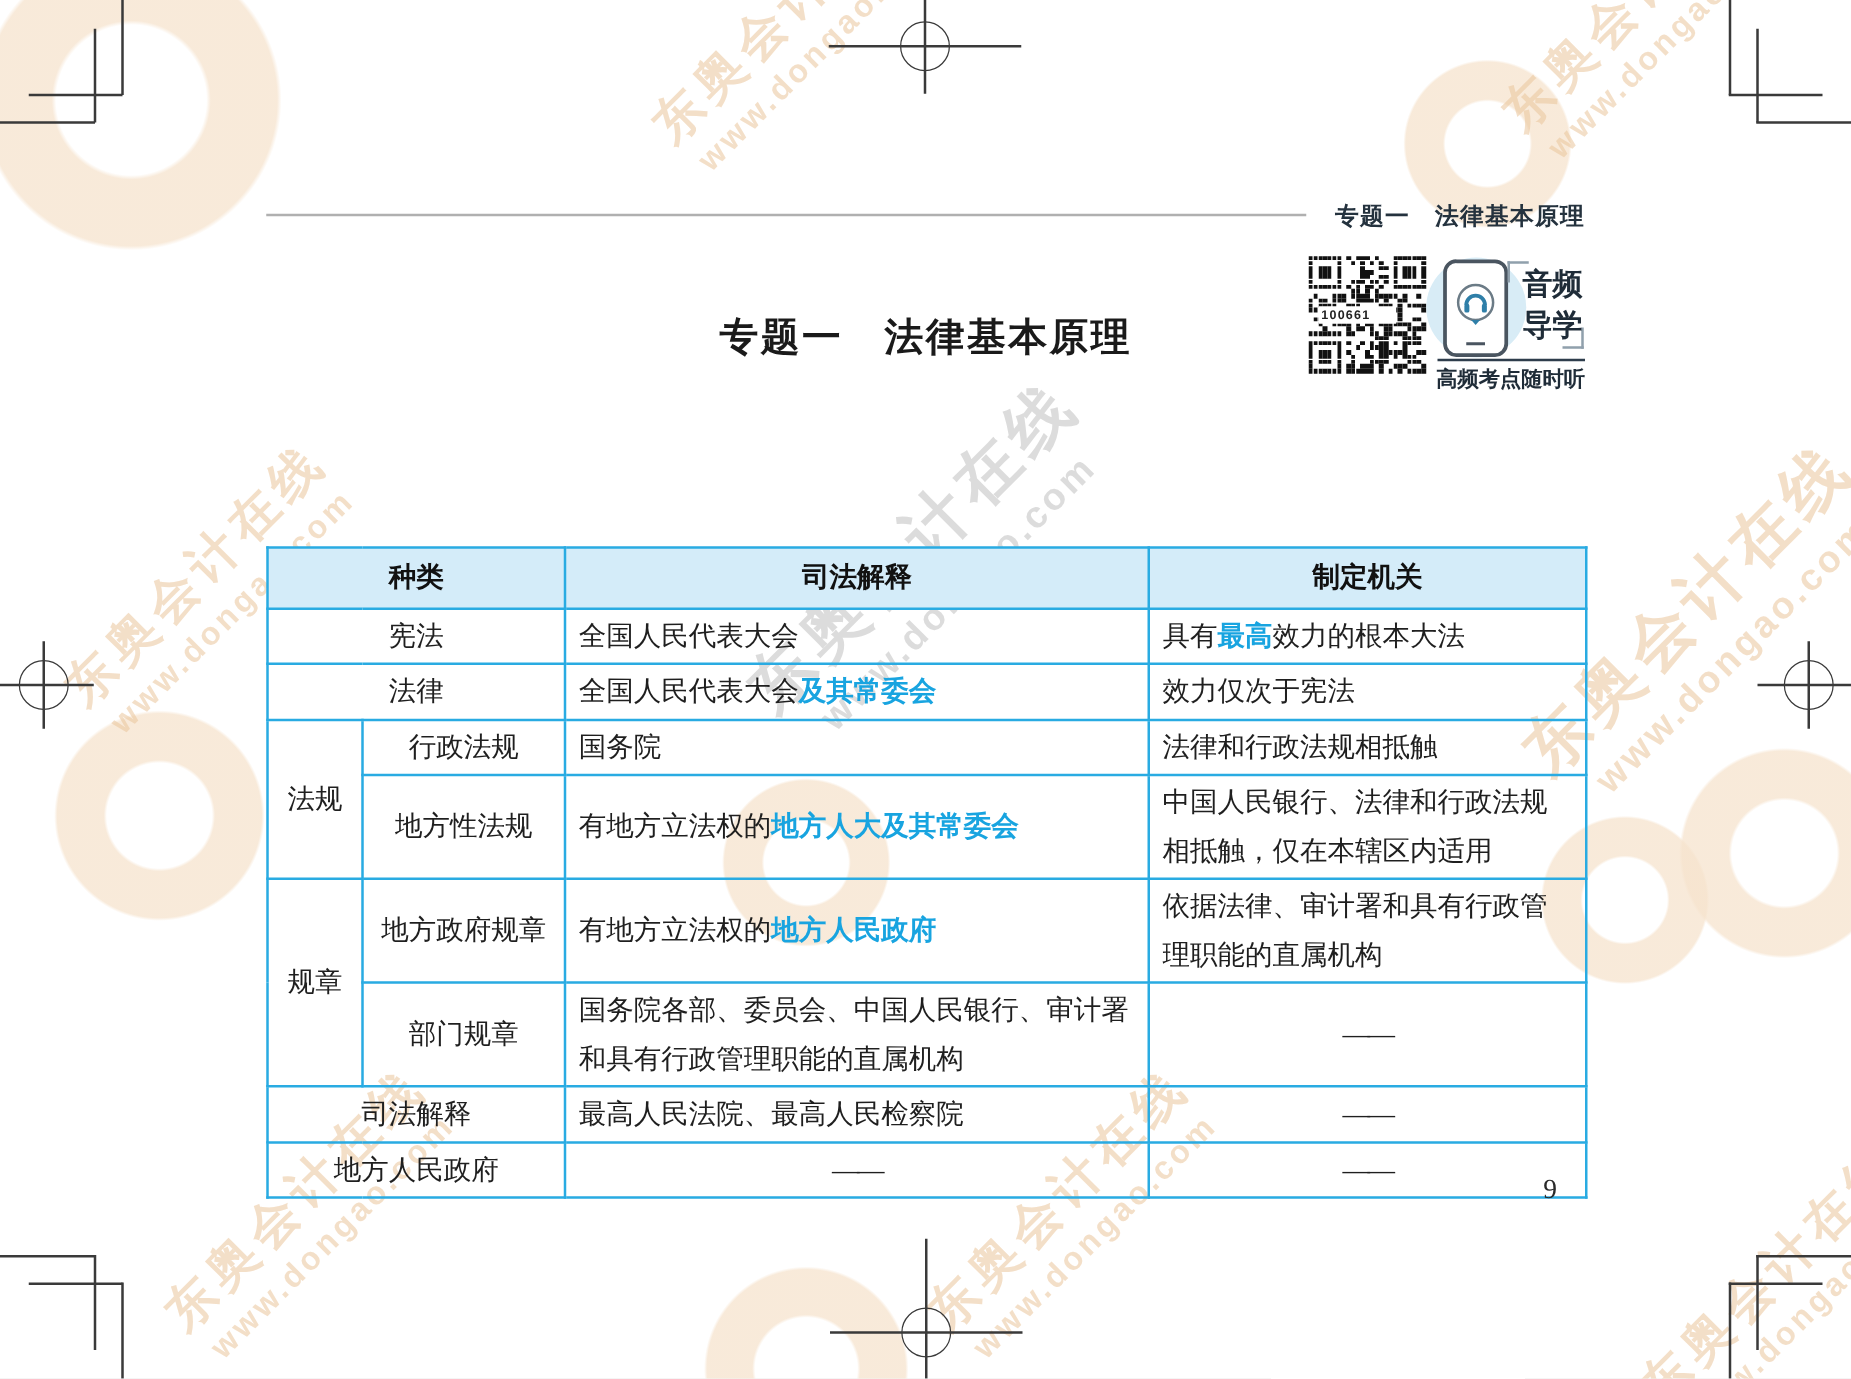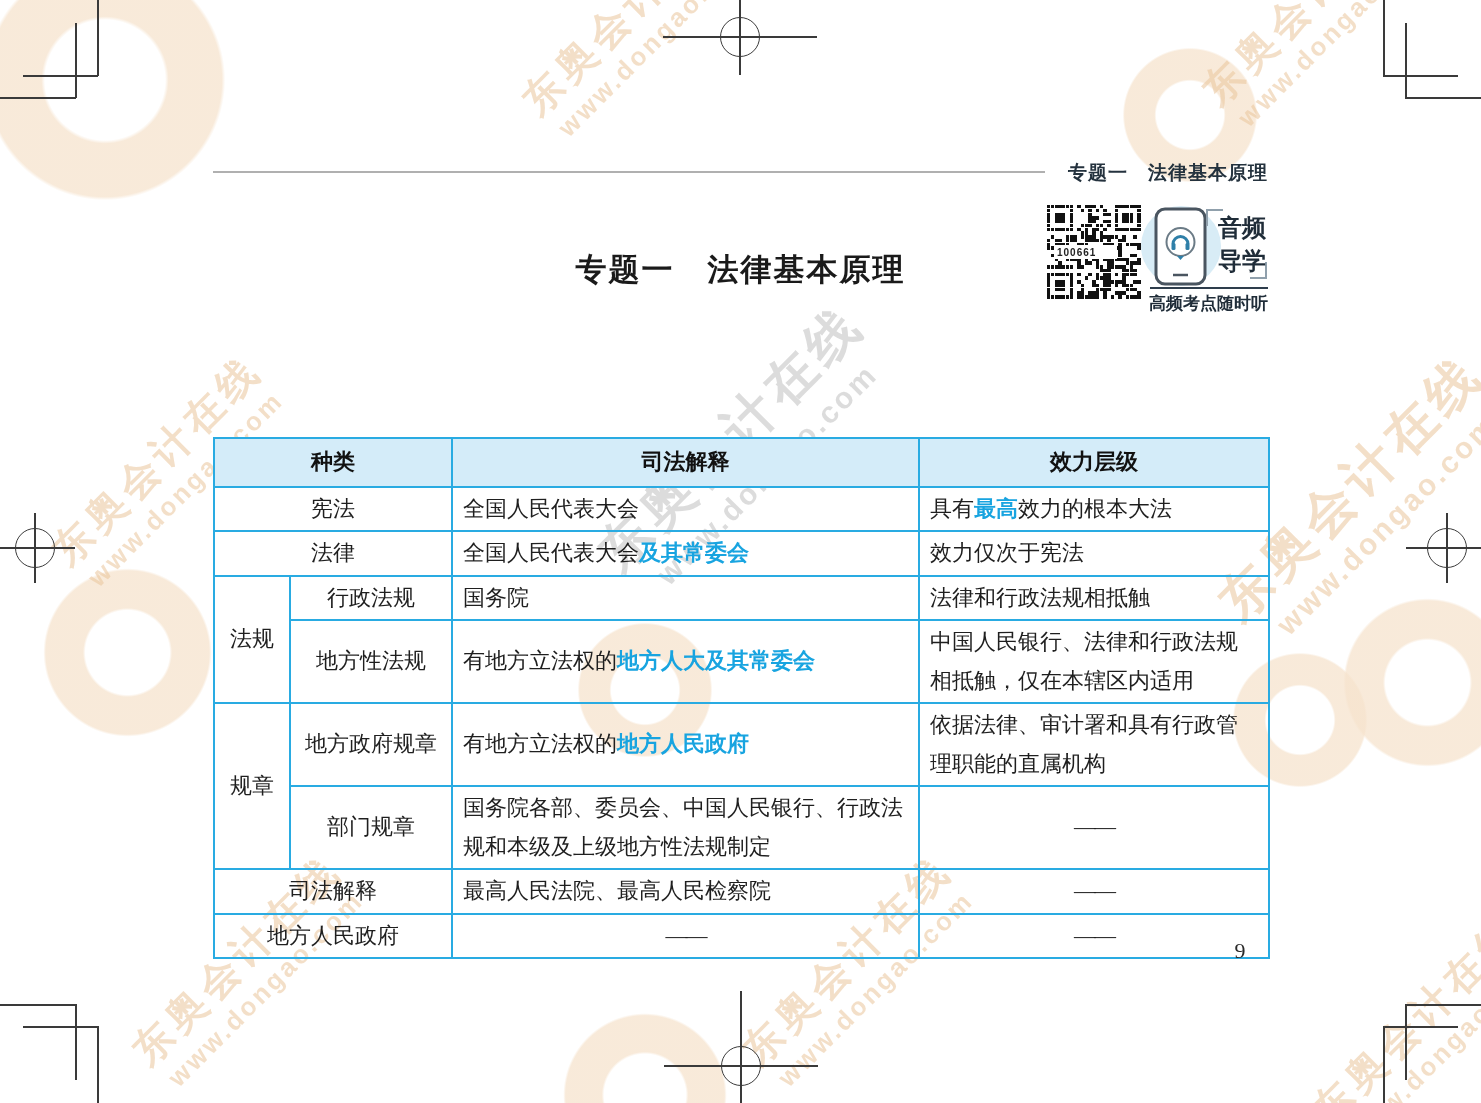--- a/index.html
+++ b/index.html
@@ -514,21 +514,21 @@
     <colgroup>
       <col style="width:76px">
         <col style="width:162px">
         <col style="width:467px">
         <col style="width:350px">
     </colgroup>
     <tbody>
         <tr style="height:40px">
       <th colspan="2">种类</th>
       <th>司法解释</th>
-      <th>效力层级</th>
+      <th>制定机关</th>
     </tr>
     <tr style="height:40px">
       <td colspan="2" class="c">宪法</td>
       <td class="l">全国人民代表大会</td>
       <td class="l">
         <span>具有</span><span class="hl">最高</span><span>效力的根本大法</span>
       </td>
     </tr>
     <tr style="height:41px">
       <td colspan="2" class="c">法律</td>
@@ -553,21 +553,21 @@
     <tr style="height:81px">
       <td rowspan="2" class="c">规章</td>
       <td class="c">地方政府规章</td>
       <td class="l">
         <span>有地方立法权的</span><span class="hl">地方人民政府</span>
       </td>
       <td class="l">依据法律、审计署和具有行政管理职能的直属机构</td>
     </tr>
     <tr style="height:81px">
       <td class="c">部门规章</td>
-      <td class="l">国务院各部、委员会、中国人民银行、行政法规和本级及上级地方性法规制定</td>
+      <td class="l">国务院各部、委员会、中国人民银行、审计署和具有行政管理职能的直属机构</td>
       <td class="c dash">——</td>
     </tr>
     <tr style="height:40px">
       <td colspan="2" class="c">司法解释</td>
       <td class="l">最高人民法院、最高人民检察院</td>
       <td class="c dash">——</td>
     </tr>
     <tr style="height:42px">
       <td colspan="2" class="c">地方人民政府</td>
       <td class="c dash">——</td>

